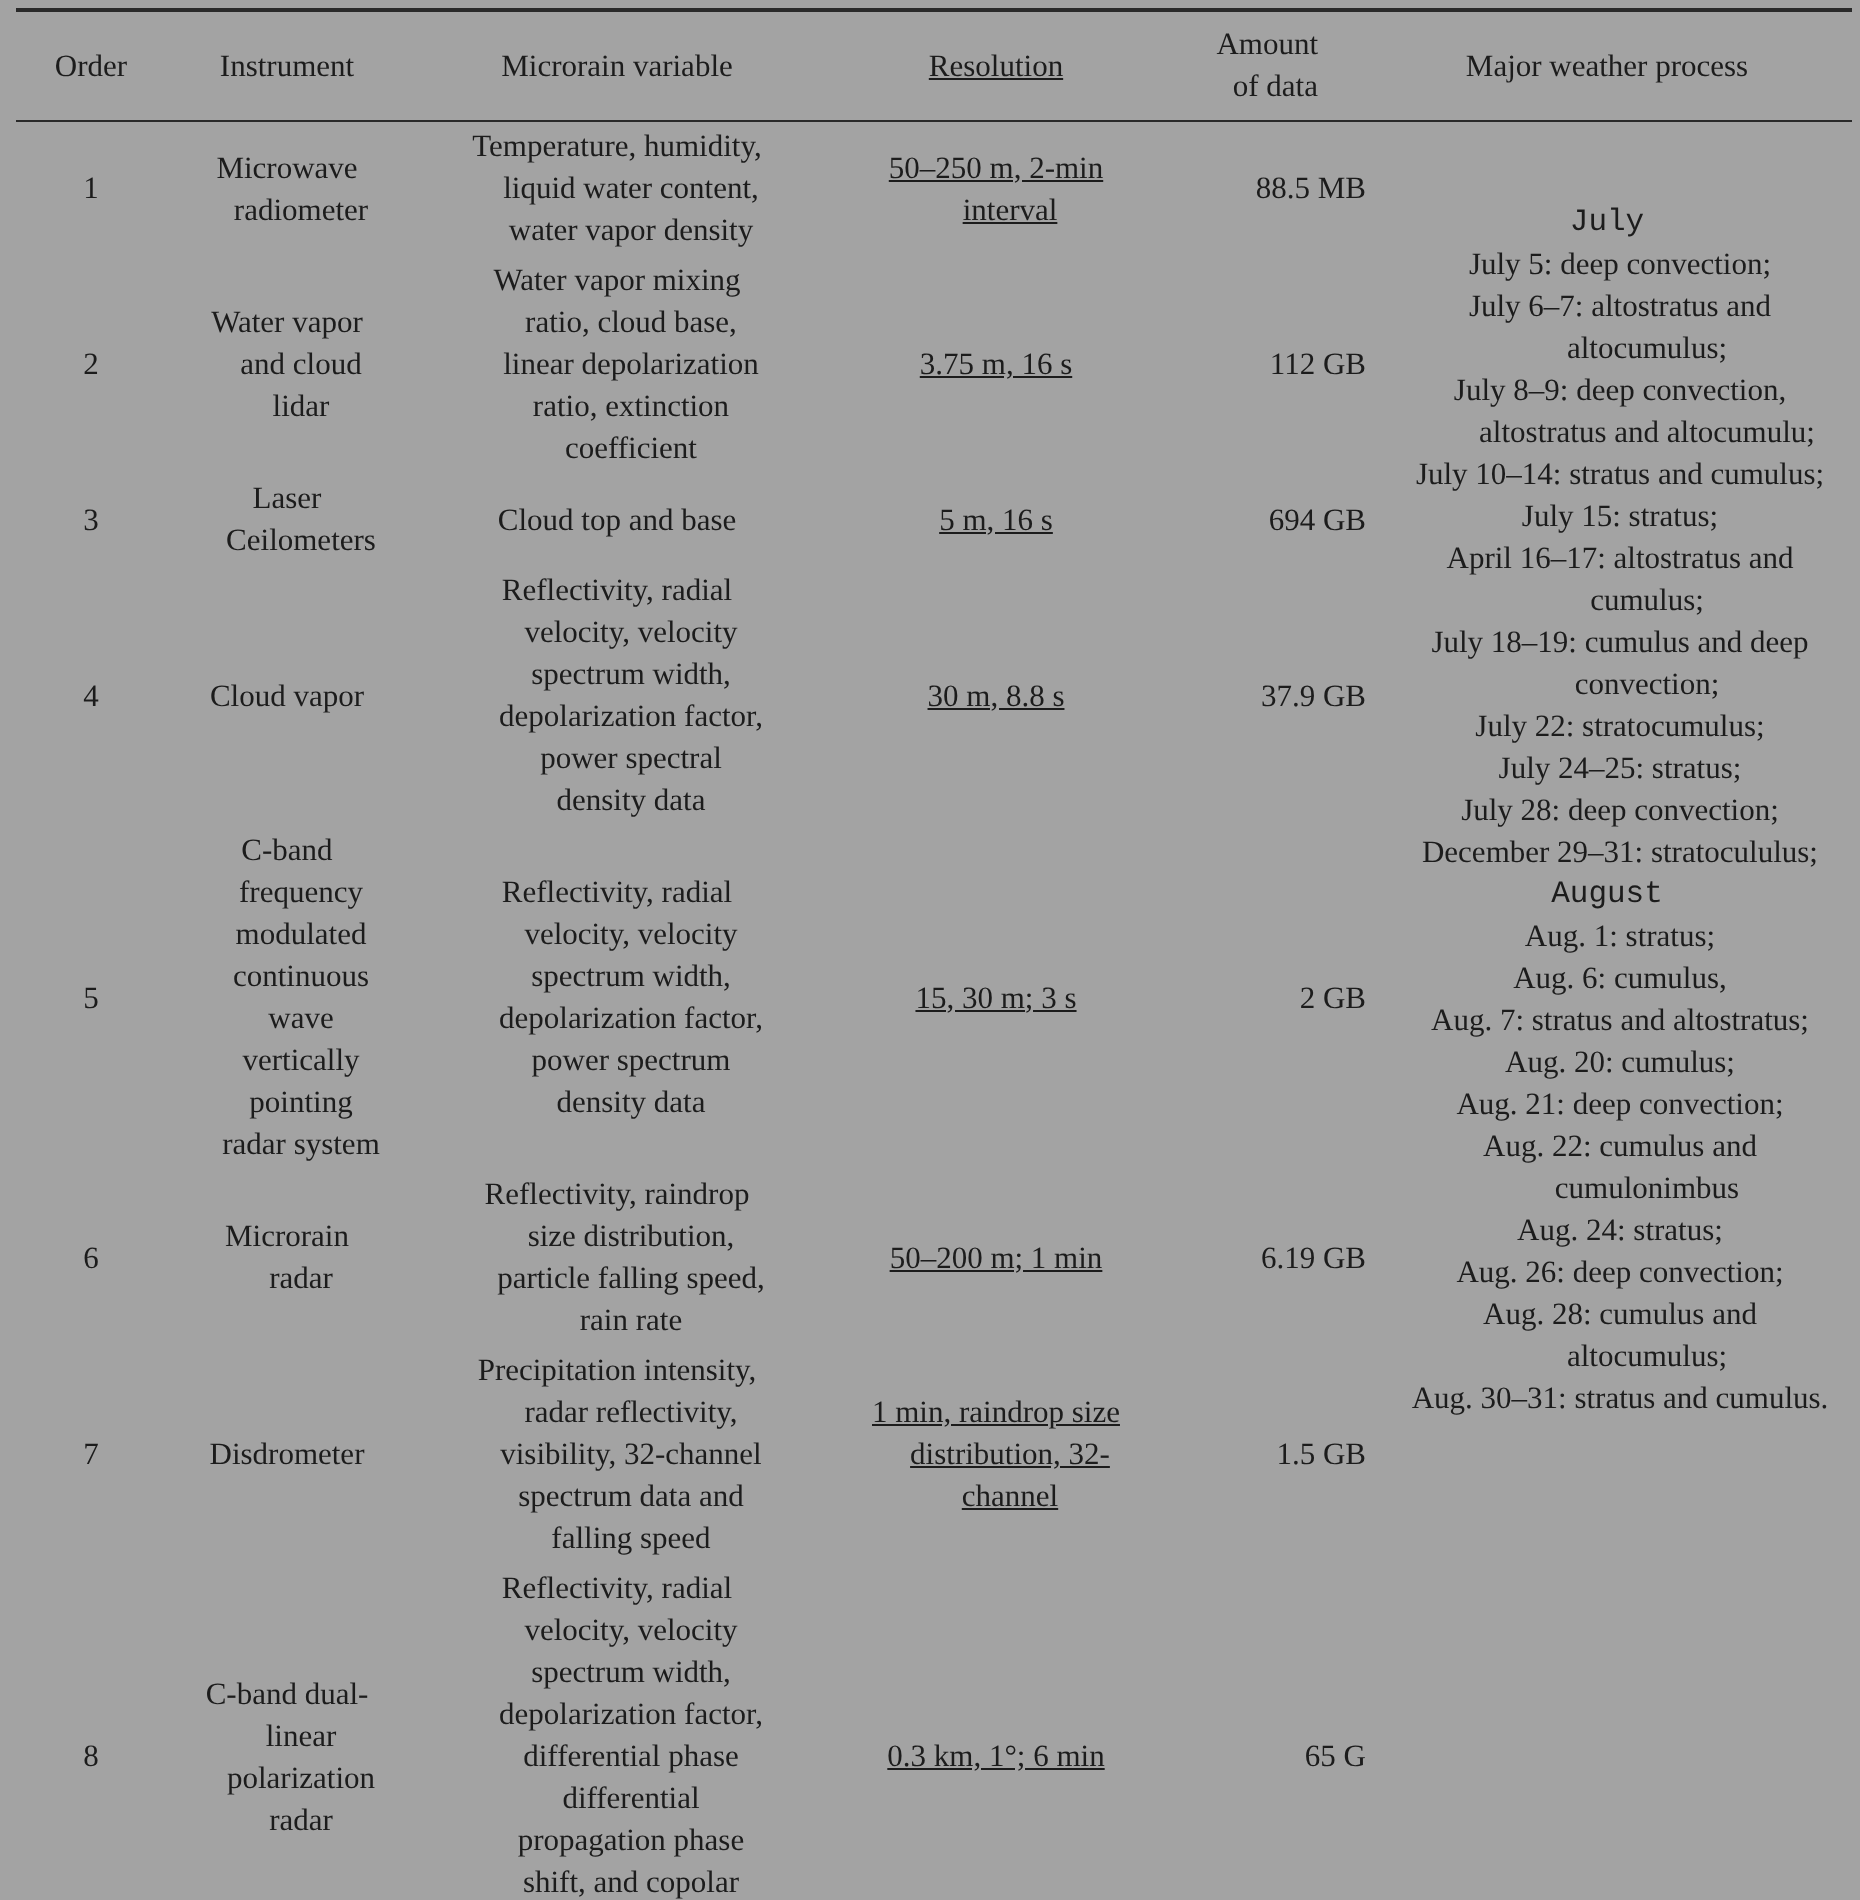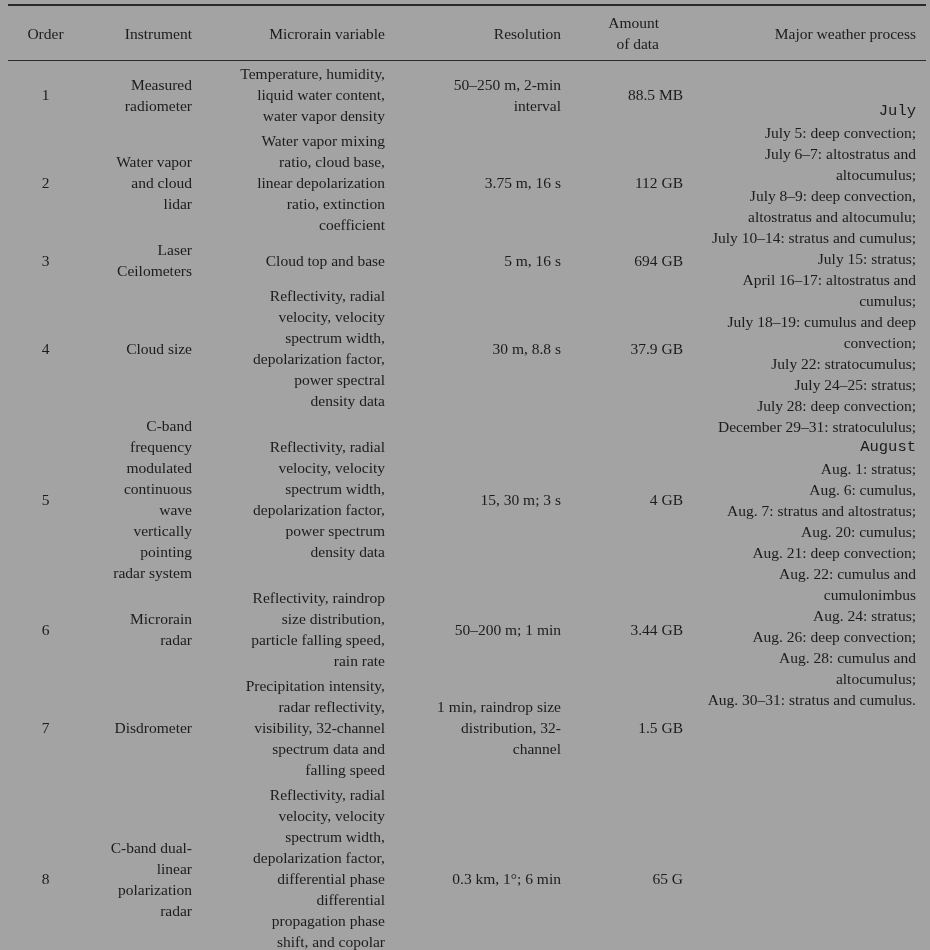--- a/index.html
+++ b/index.html
@@ -25,35 +25,35 @@
     border-top: 2px solid #2a2a2a;
     border-bottom: 2px solid #2a2a2a;
   }
   thead tr {
     border-bottom: 1.4px solid #2a2a2a;
   }
   th, td {
     font-weight: normal;
     vertical-align: middle;
     padding: 2px 0;
-    text-align: right;
+    text-align: center;
   }
   th { padding-top: 6px; padding-bottom: 6px; }
 
   col.c-order      { width: 75px; }
   col.c-instrument { width: 137px; }
   col.c-measured   { width: 203px; }
   col.c-resolution { width: 150px; }
   col.c-amount     { width: 110px; }
   col.c-weather    { width: 243px; }
 
   .th-order, td.order-cell { text-align: center; }
   .th-instrument, td.instrument-cell { padding-left: 12px; padding-right: 28px; }
   .th-measured, td.measured-cell { padding-left: 12px; padding-right: 38px; }
-  .th-resolution, td.resolution-cell { padding-left: 12px; padding-right: 12px; }
+  .th-resolution, td.resolution-cell { padding-left: 12px; padding-right: 12px; text-decoration: underline; }
   .th-amount, td.amount-cell { text-align: right; }
   .th-amount { padding-left: 24px; padding-right: 24px; }
   .th-weather, td.weather-cell { padding-left: 8px; padding-right: 10px; }
 
   .hang {
     padding-left: 14px;
     text-indent: -14px;
   }
   td.weather-cell {
     vertical-align: top;
@@ -88,21 +88,21 @@
         <th class="th-measured">Microrain variable</th>
         <th class="th-resolution">Resolution</th>
         <th class="th-amount">Amount of data</th>
         <th class="th-weather">Major weather process</th>
       </tr>
     </thead>
     <tbody>
       <tr>
         <td class="order-cell">1</td>
         <td class="instrument-cell">
-            <div class="hang">Measured radiometer</div>
+            <div class="hang">Microwave radiometer</div>
           </td>
         <td class="measured-cell">
             <div class="hang">Temperature, humidity, liquid water content, water vapor density</div>
           </td>
         <td class="resolution-cell">
             <div class="hang">50–250 m, 2-min interval</div>
           </td>
         <td class="amount-cell">88.5 MB</td>
         <td class="weather-cell" rowspan="8">
           <div class="wx-month">July</div>
@@ -152,55 +152,55 @@
             <div class="hang">Cloud top and base</div>
           </td>
         <td class="resolution-cell">
             <div class="hang">5 m, 16 s</div>
           </td>
         <td class="amount-cell">694 GB</td>
       </tr>
       <tr>
         <td class="order-cell">4</td>
         <td class="instrument-cell">
-            <div class="hang">Cloud size</div>
+            <div class="hang">Cloud vapor</div>
           </td>
         <td class="measured-cell">
             <div class="hang">Reflectivity, radial velocity, velocity spectrum width, depolarization factor, power spectral density data</div>
           </td>
         <td class="resolution-cell">
             <div class="hang">30 m, 8.8 s</div>
           </td>
         <td class="amount-cell">37.9 GB</td>
       </tr>
       <tr>
         <td class="order-cell">5</td>
         <td class="instrument-cell">
             <div class="hang">C-band frequency modulated continuous wave vertically pointing radar system</div>
           </td>
         <td class="measured-cell">
             <div class="hang">Reflectivity, radial velocity, velocity spectrum width, depolarization factor, power spectrum density data</div>
           </td>
         <td class="resolution-cell">
             <div class="hang">15, 30 m; 3 s</div>
           </td>
-        <td class="amount-cell">4 GB</td>
+        <td class="amount-cell">2 GB</td>
       </tr>
       <tr>
         <td class="order-cell">6</td>
         <td class="instrument-cell">
             <div class="hang">Microrain radar</div>
           </td>
         <td class="measured-cell">
             <div class="hang">Reflectivity, raindrop size distribution, particle falling speed, rain rate</div>
           </td>
         <td class="resolution-cell">
             <div class="hang">50–200 m; 1 min</div>
           </td>
-        <td class="amount-cell">3.44 GB</td>
+        <td class="amount-cell">6.19 GB</td>
       </tr>
       <tr>
         <td class="order-cell">7</td>
         <td class="instrument-cell">
             <div class="hang">Disdrometer</div>
           </td>
         <td class="measured-cell">
             <div class="hang">Precipitation intensity, radar reflectivity, visibility, 32-channel spectrum data and falling speed</div>
           </td>
         <td class="resolution-cell">

